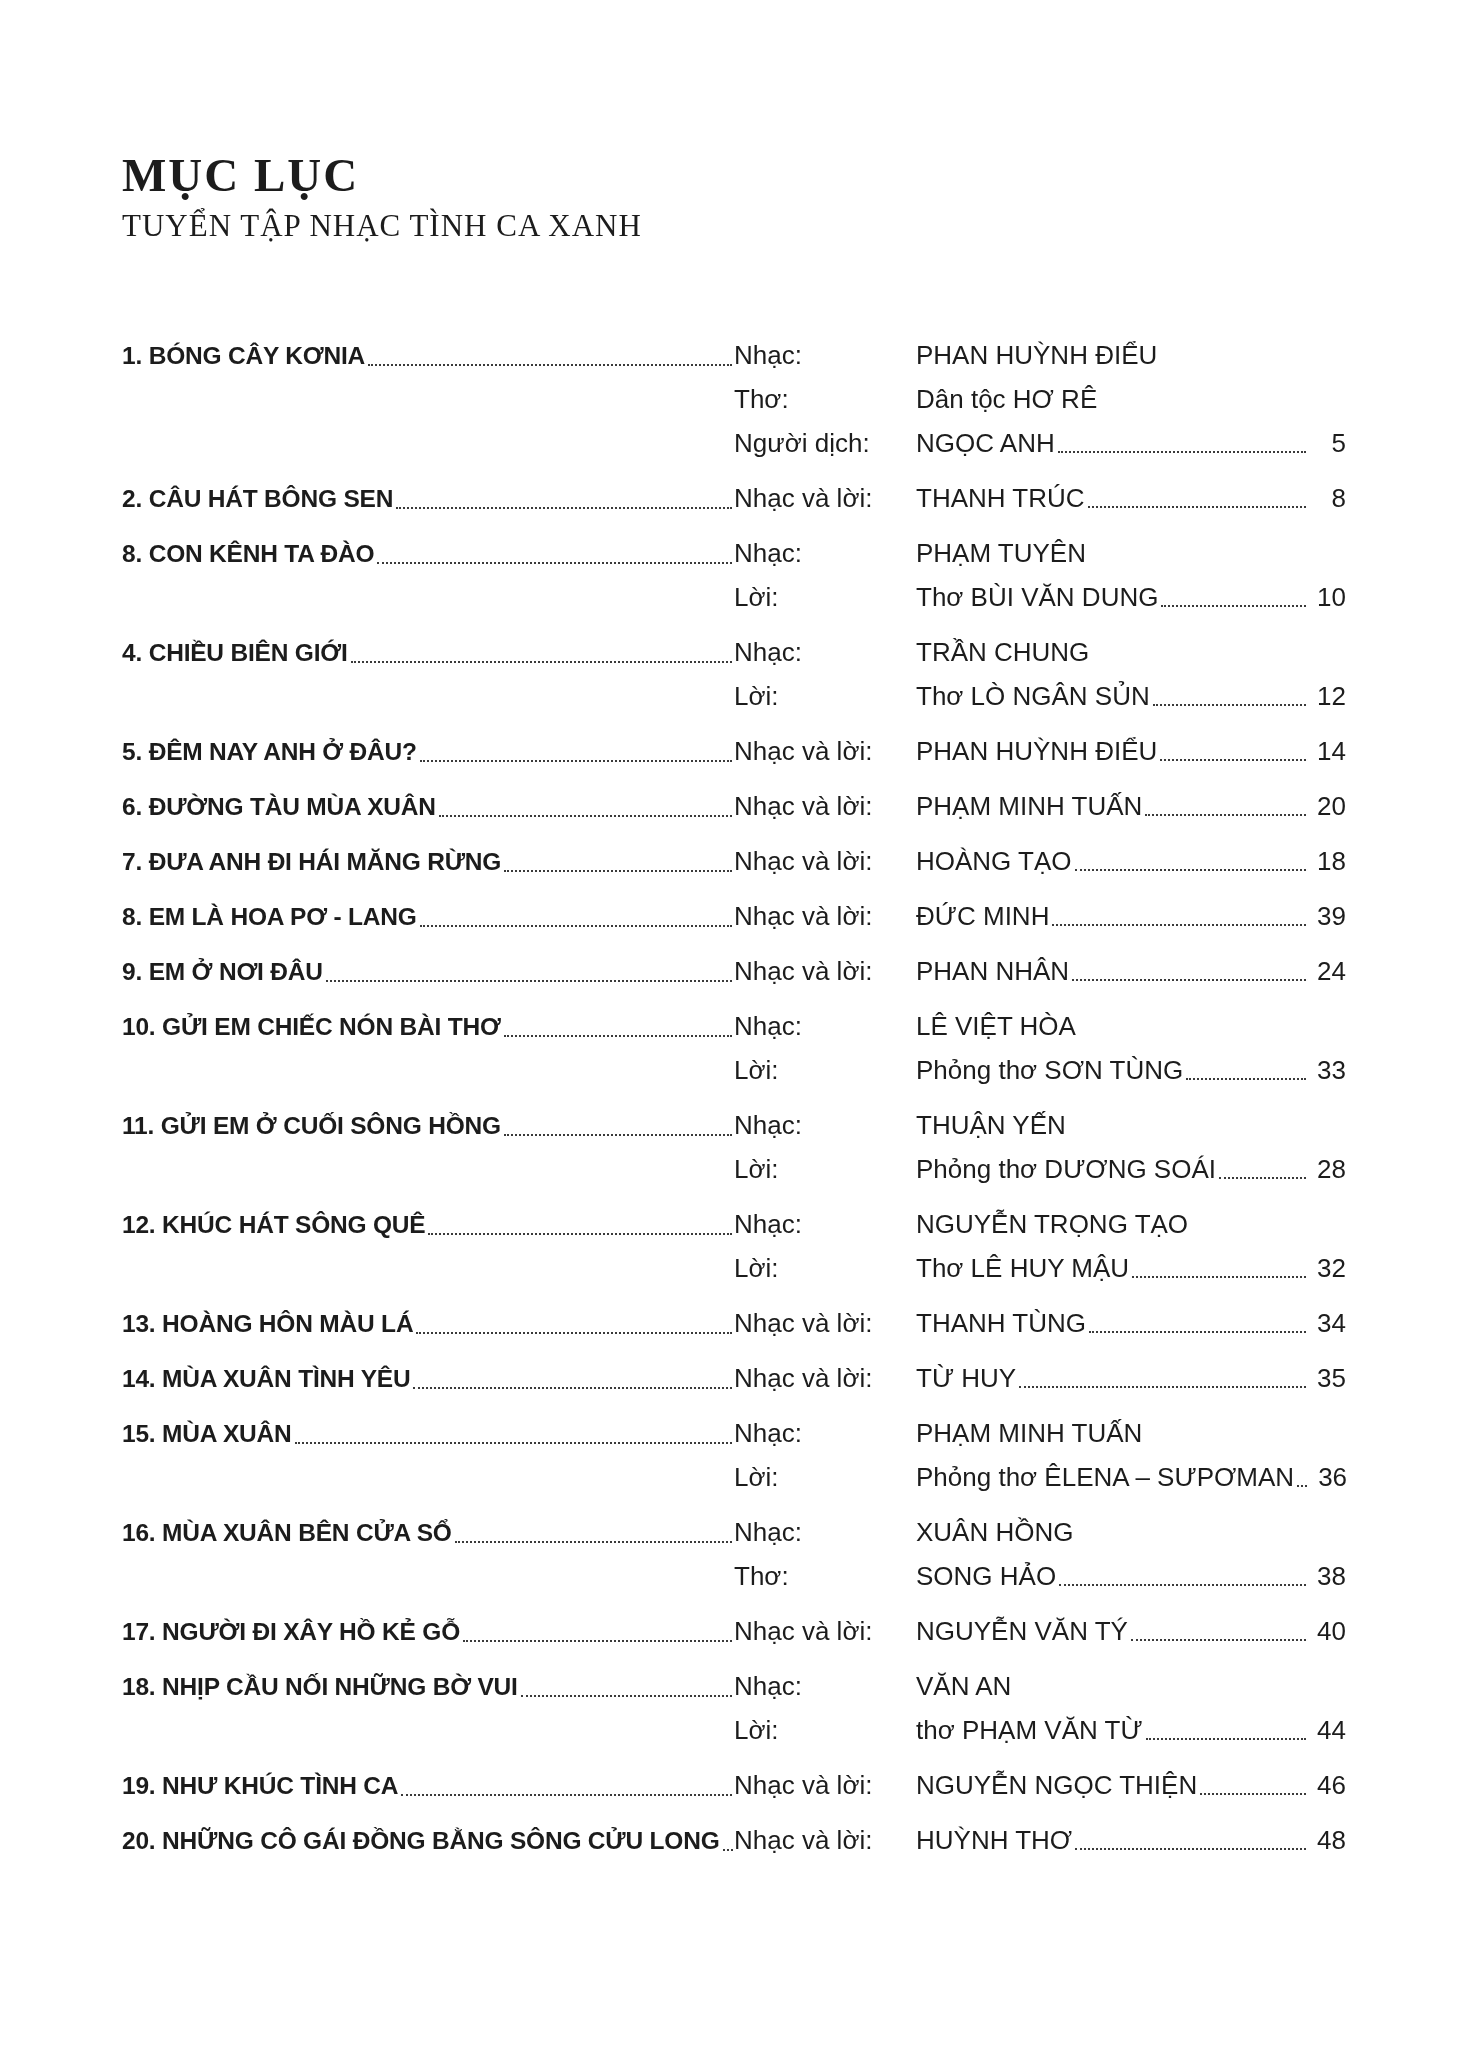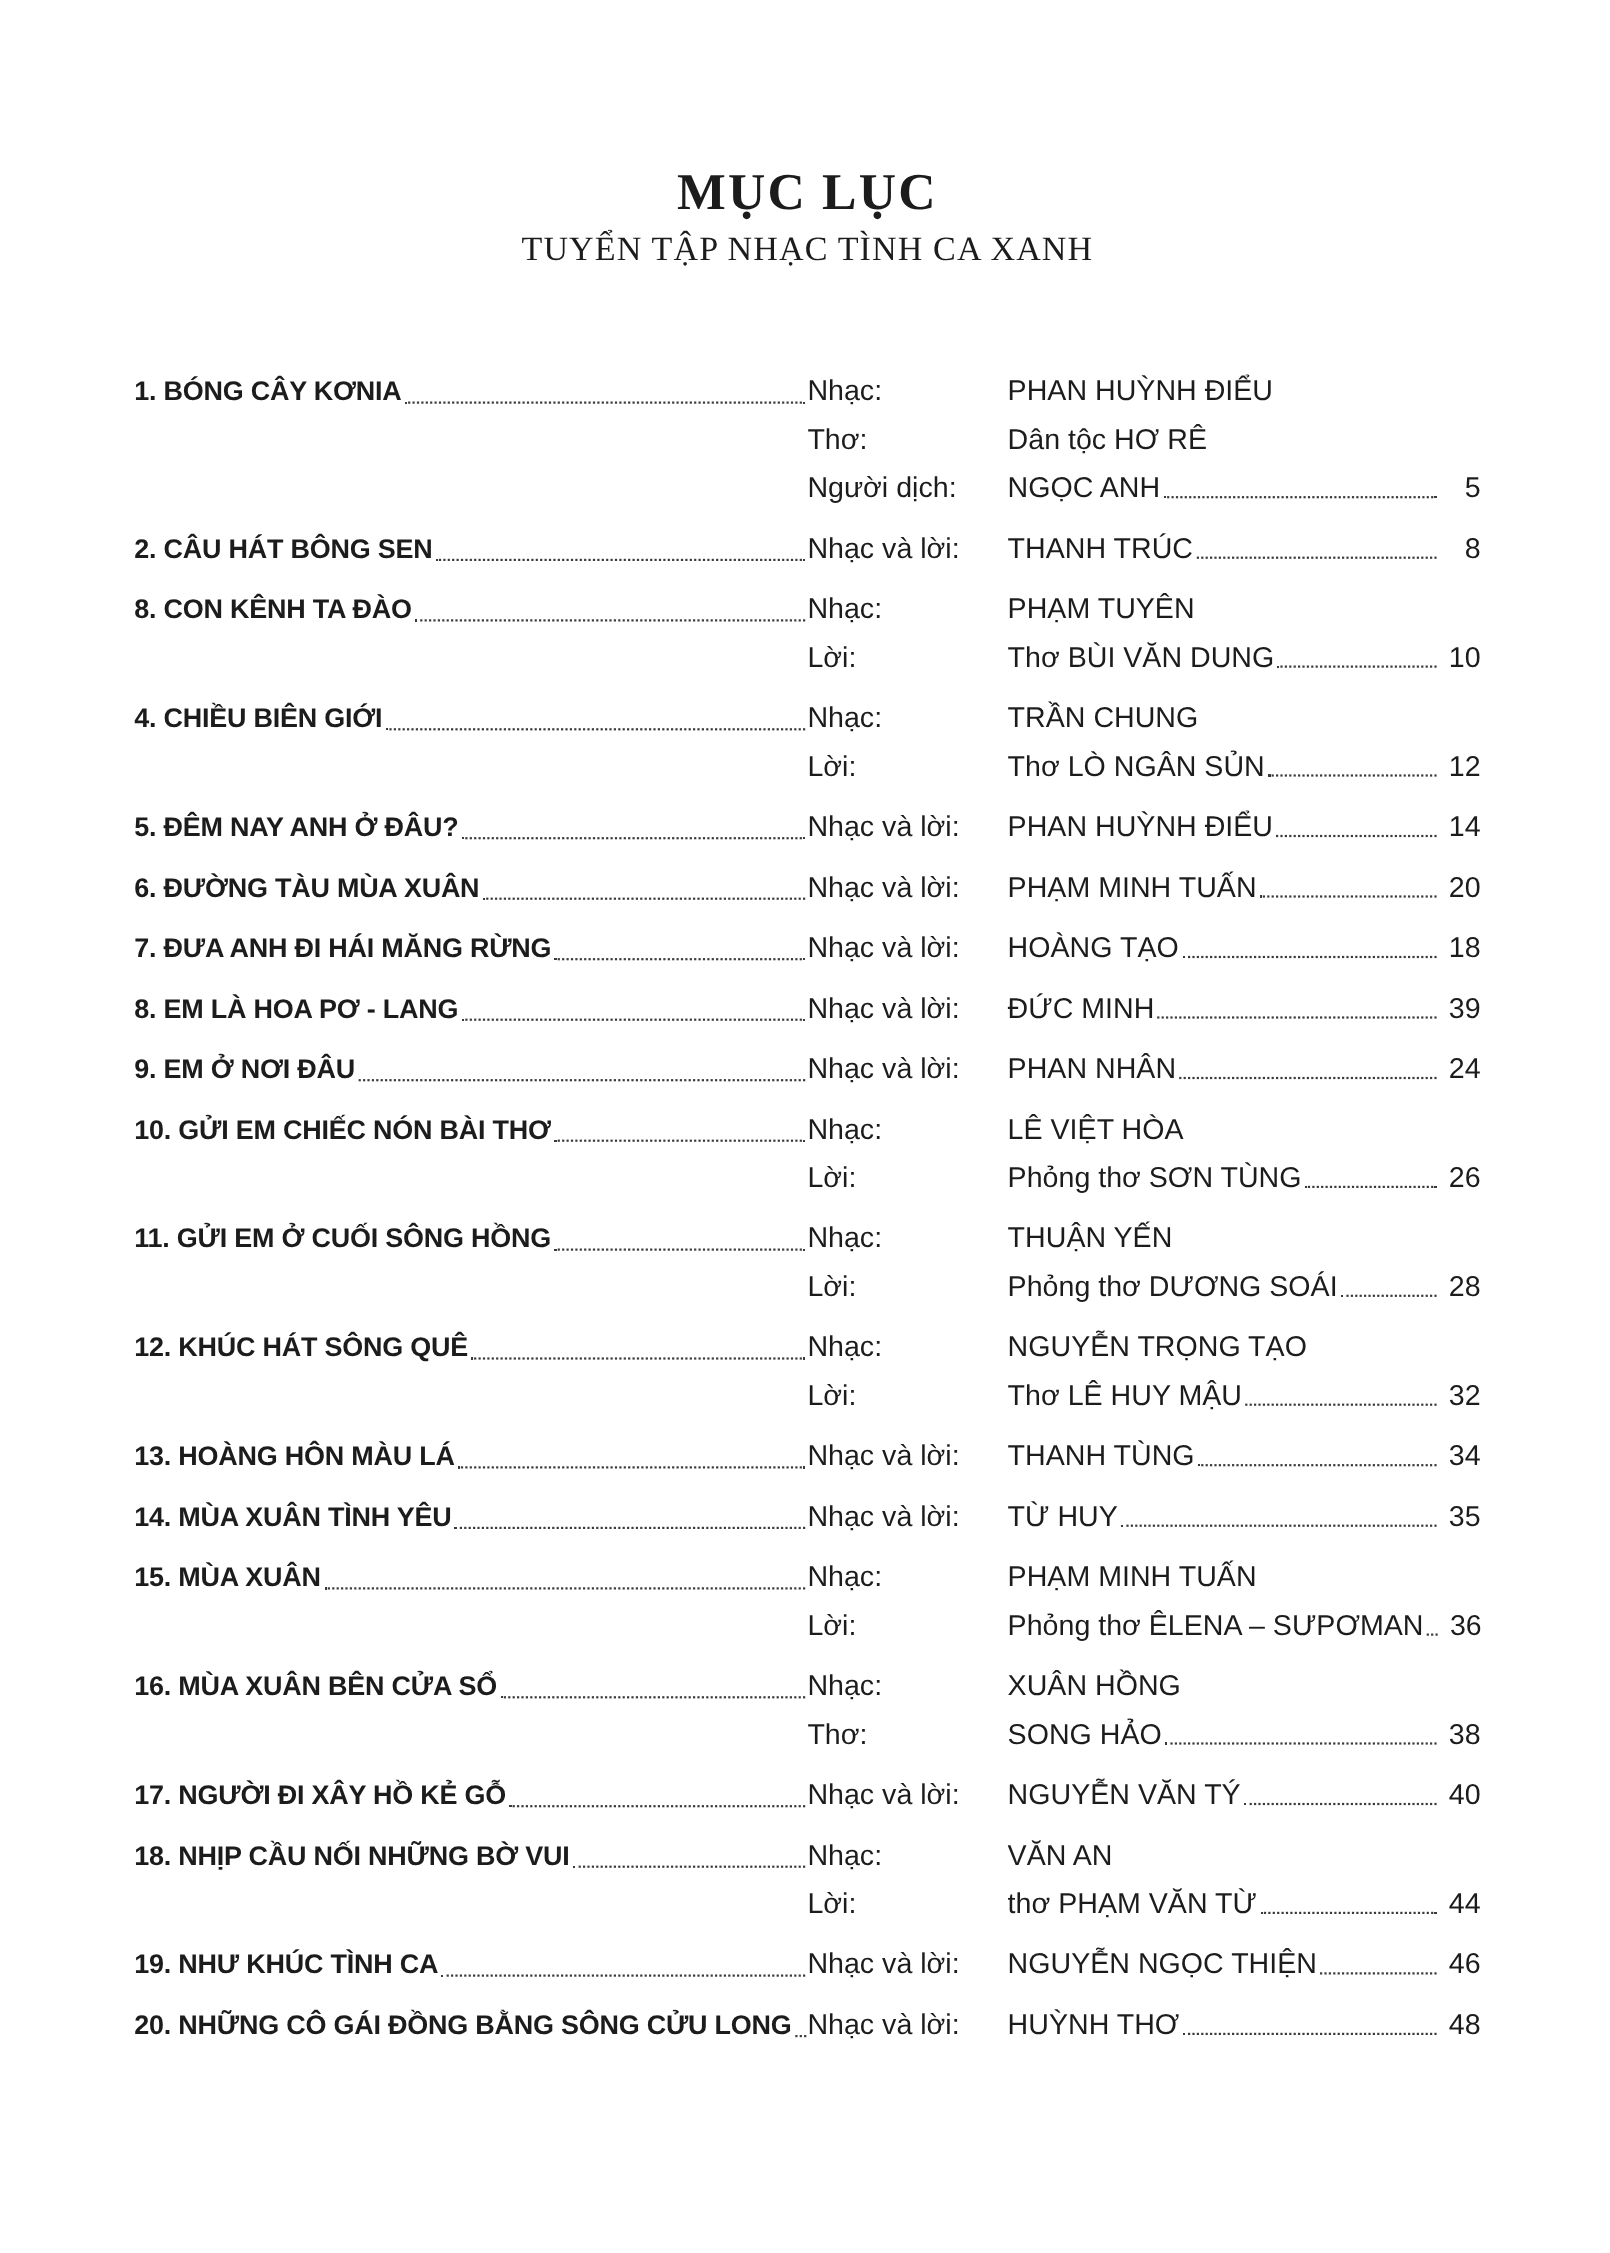--- a/index.html
+++ b/index.html
@@ -6,21 +6,21 @@
   body {
     width: 1464px;
     height: 2048px;
     background: #ffffff;
     color: #1c1c1c;
     font-family: "Liberation Sans", sans-serif;
     box-sizing: border-box;
     padding: 148px 118px 40px 122px;
     overflow: hidden;
   }
-  .header { text-align: center; margin-bottom: 92px; }
+  .header { margin-bottom: 92px; }
   .page-title {
     font-family: "Liberation Serif", serif;
     font-weight: 700;
     font-size: 47px;
     letter-spacing: 2px;
     line-height: 1.15;
   }
   .page-subtitle {
     font-family: "Liberation Serif", serif;
     font-weight: 400;
@@ -253,21 +253,21 @@
   </div>
     <div class="line">
     <div class="col-title">
       
       
     </div>
     <div class="col-label">Lời:</div>
     <div class="col-name">
       <span>Phỏng thơ SƠN TÙNG</span>
       <span class="leader"></span>
-      <span class="page">26</span>
+      <span class="page">33</span>
     </div>
   </div>
     <div class="line entry-start">
     <div class="col-title">
       <span class="song-title">11. GỬI EM Ở CUỐI SÔNG HỒNG</span>
       <span class="leader"></span>
     </div>
     <div class="col-label">Nhạc:</div>
     <div class="col-name">
       <span>THUẬN YẾN</span>

